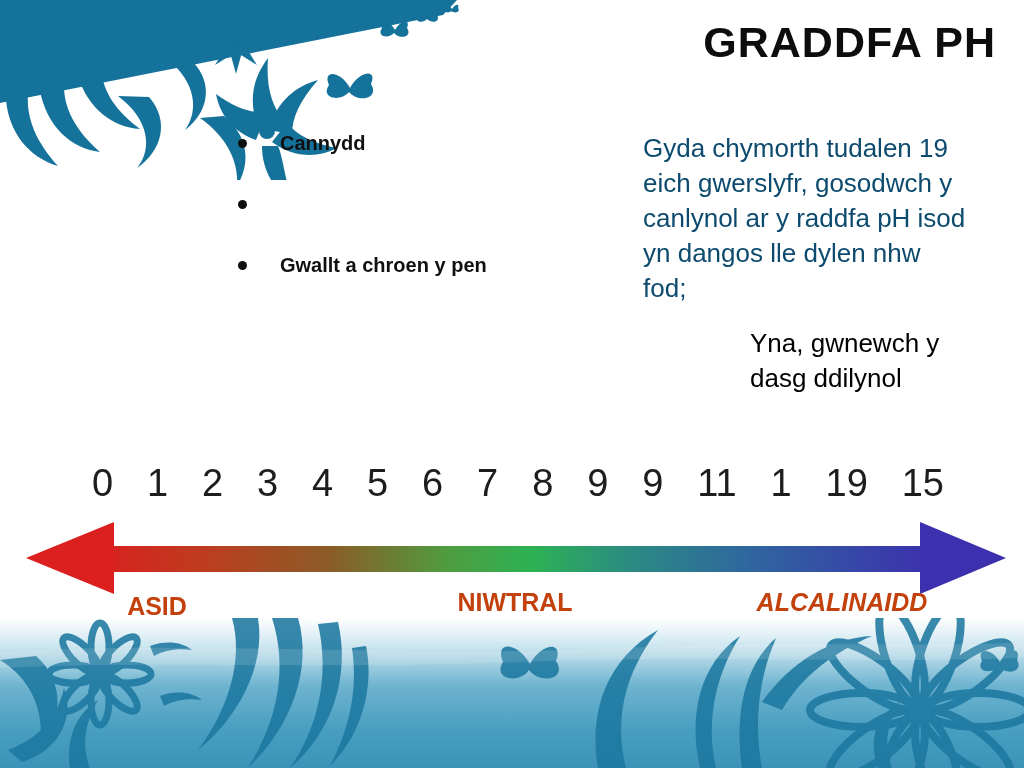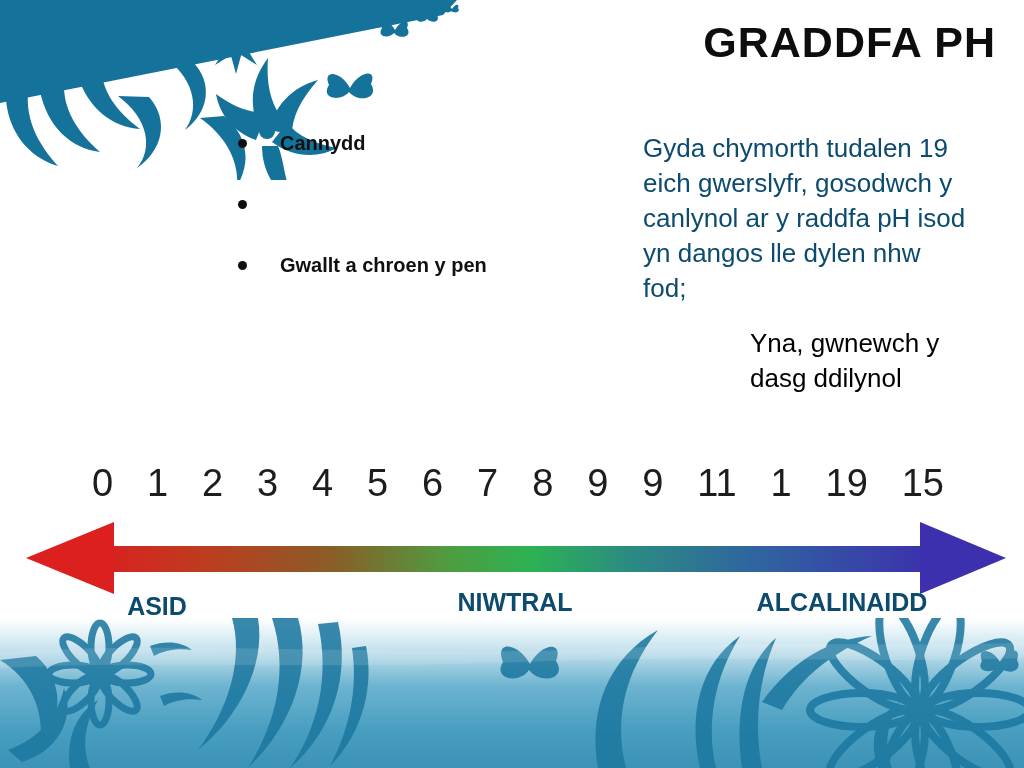--- a/index.html
+++ b/index.html
@@ -33,25 +33,25 @@
   .ticks{
     position:absolute;left:92px;top:462px;width:852px;display:flex;
     justify-content:space-between;
   }
   .tick{font-size:38px;color:#1d1d1d;line-height:42px;}
   
   .arrow-svg{position:absolute;left:0;top:517px;width:1024px;height:84px;}
   
   .region-label{
     position:absolute;transform:translateX(-50%);font-size:25px;font-weight:bold;
-    color:#0c4a6e;white-space:nowrap;
+    color:#c2410c;white-space:nowrap;
   }
   .label-acid{left:157px;top:592px;}
   .label-neutral{left:515px;top:588px;}
-  .label-alkaline{left:842px;top:588px;}
+  .label-alkaline{left:842px;top:588px;font-style:italic;}
   
   .deco-top{position:absolute;left:0;top:0;width:470px;height:180px;}
   .deco-bottom{position:absolute;left:0;top:618px;width:1024px;height:150px;}
 </style>
 </head>
 <body>
 
 <div class="slide">
 
   <svg class="deco-top" viewBox="0 0 470 180" xmlns="http://www.w3.org/2000/svg" aria-hidden="true">

